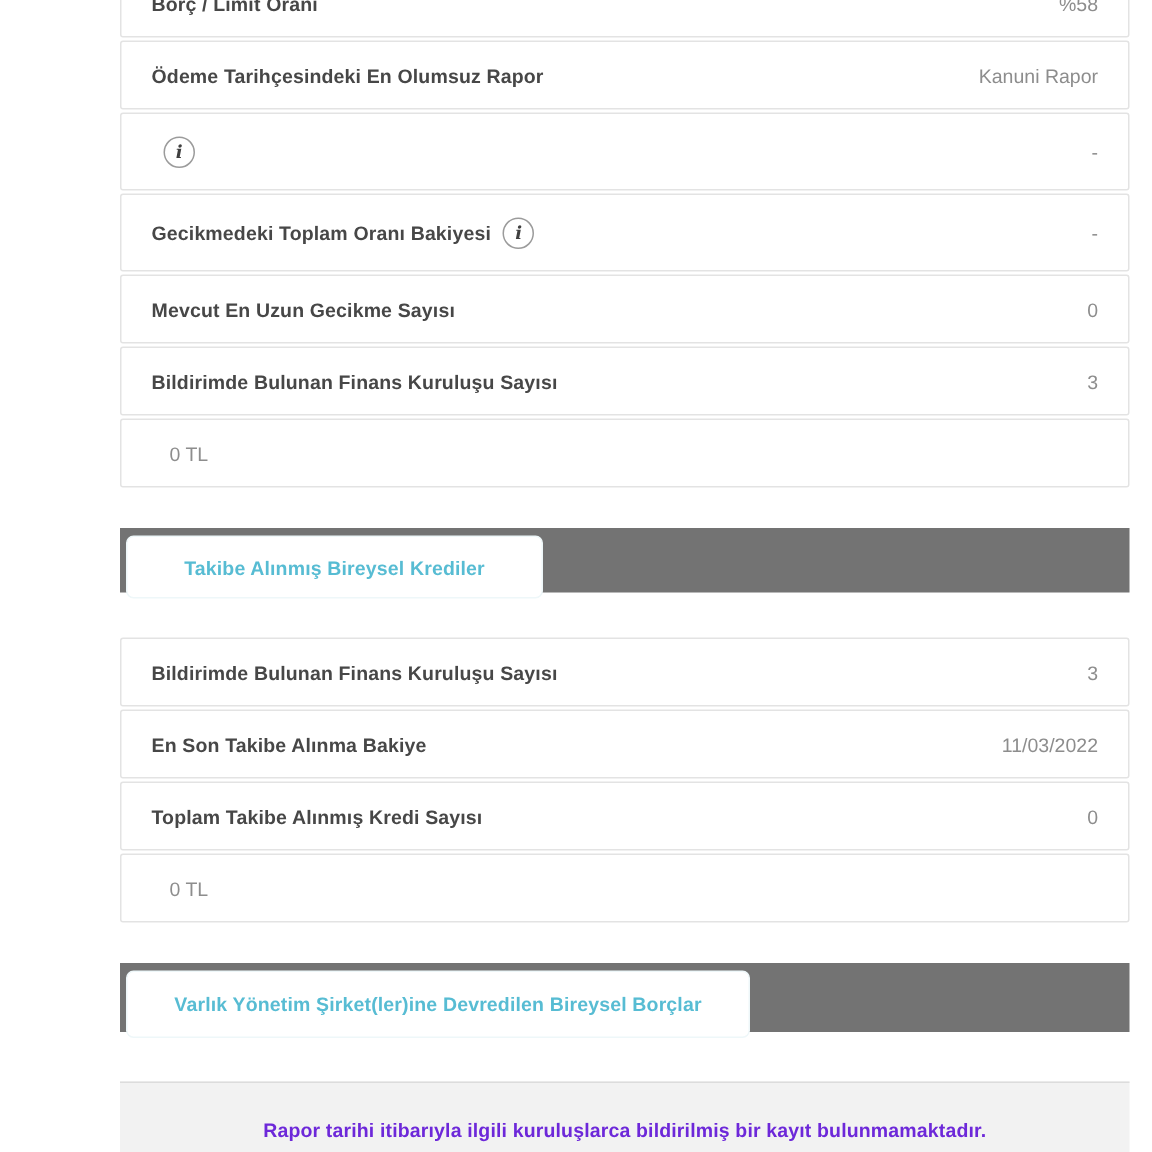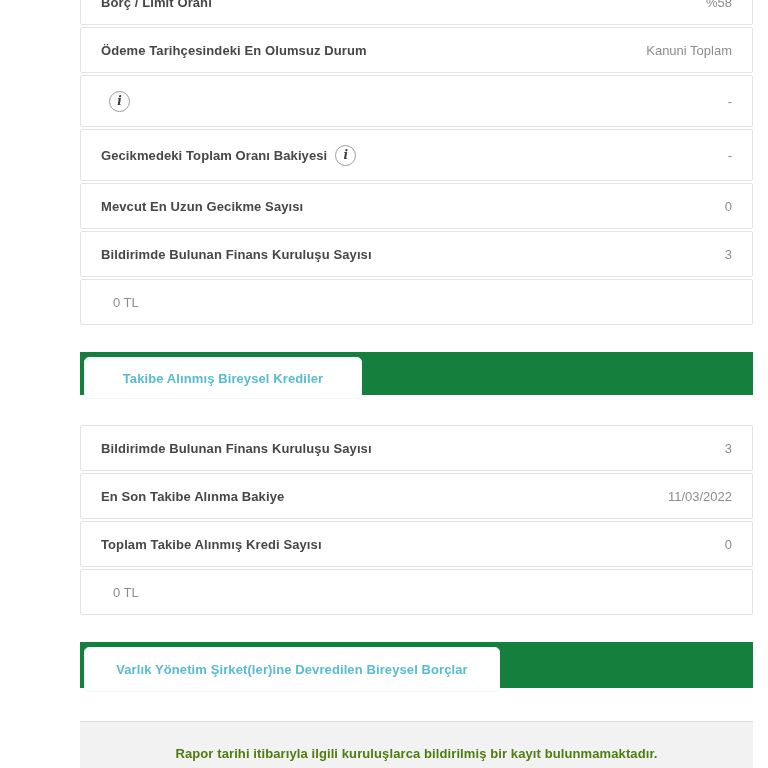--- a/index.html
+++ b/index.html
@@ -56,21 +56,21 @@
     font-weight: bold;
     font-size: 12px;
     color: #3f3f3f;
     cursor: pointer;
     flex: 0 0 auto;
   }
   
   .tab-bar {
     position: relative;
     height: 43px;
-    background: #15803d;
+    background: #737373;
     margin-top: 27px;
   }
   .tab-bar--second { height: 46px; }
   .tab {
     position: absolute;
     left: 4px;
     top: 5px;
     height: 42px;
     background: #ffffff;
     border: 1px solid #eef7f9;
@@ -96,45 +96,45 @@
     border-top: 1px solid #dcdcdc;
     display: flex;
     justify-content: center;
     align-items: flex-start;
     padding-top: 24px;
   }
   .empty-box p {
     margin: 0;
     font-size: 13px;
     font-weight: bold;
-    color: #4d7c0f;
+    color: #6d28d9;
     letter-spacing: 0.1px;
   }
 </style>
 </head>
 <body>
 
 <div class="content">
 
   <div class="table">
 
       <div class="row">
         <span class="label-wrap">
           <span class="row-label">Borç / Limit Oranı</span>
 
         </span>
         <span class="row-value">%58</span>
       </div>
 
       <div class="row">
         <span class="label-wrap">
-          <span class="row-label">Ödeme Tarihçesindeki En Olumsuz Durum</span>
-
-        </span>
-        <span class="row-value">Kanuni Toplam</span>
+          <span class="row-label">Ödeme Tarihçesindeki En Olumsuz Rapor</span>
+
+        </span>
+        <span class="row-value">Kanuni Rapor</span>
       </div>
 
       <div class="row">
         <span class="label-wrap">
           <span class="info-icon">i</span>
         </span>
         <span class="row-value">-</span>
       </div>
 
       <div class="row">

